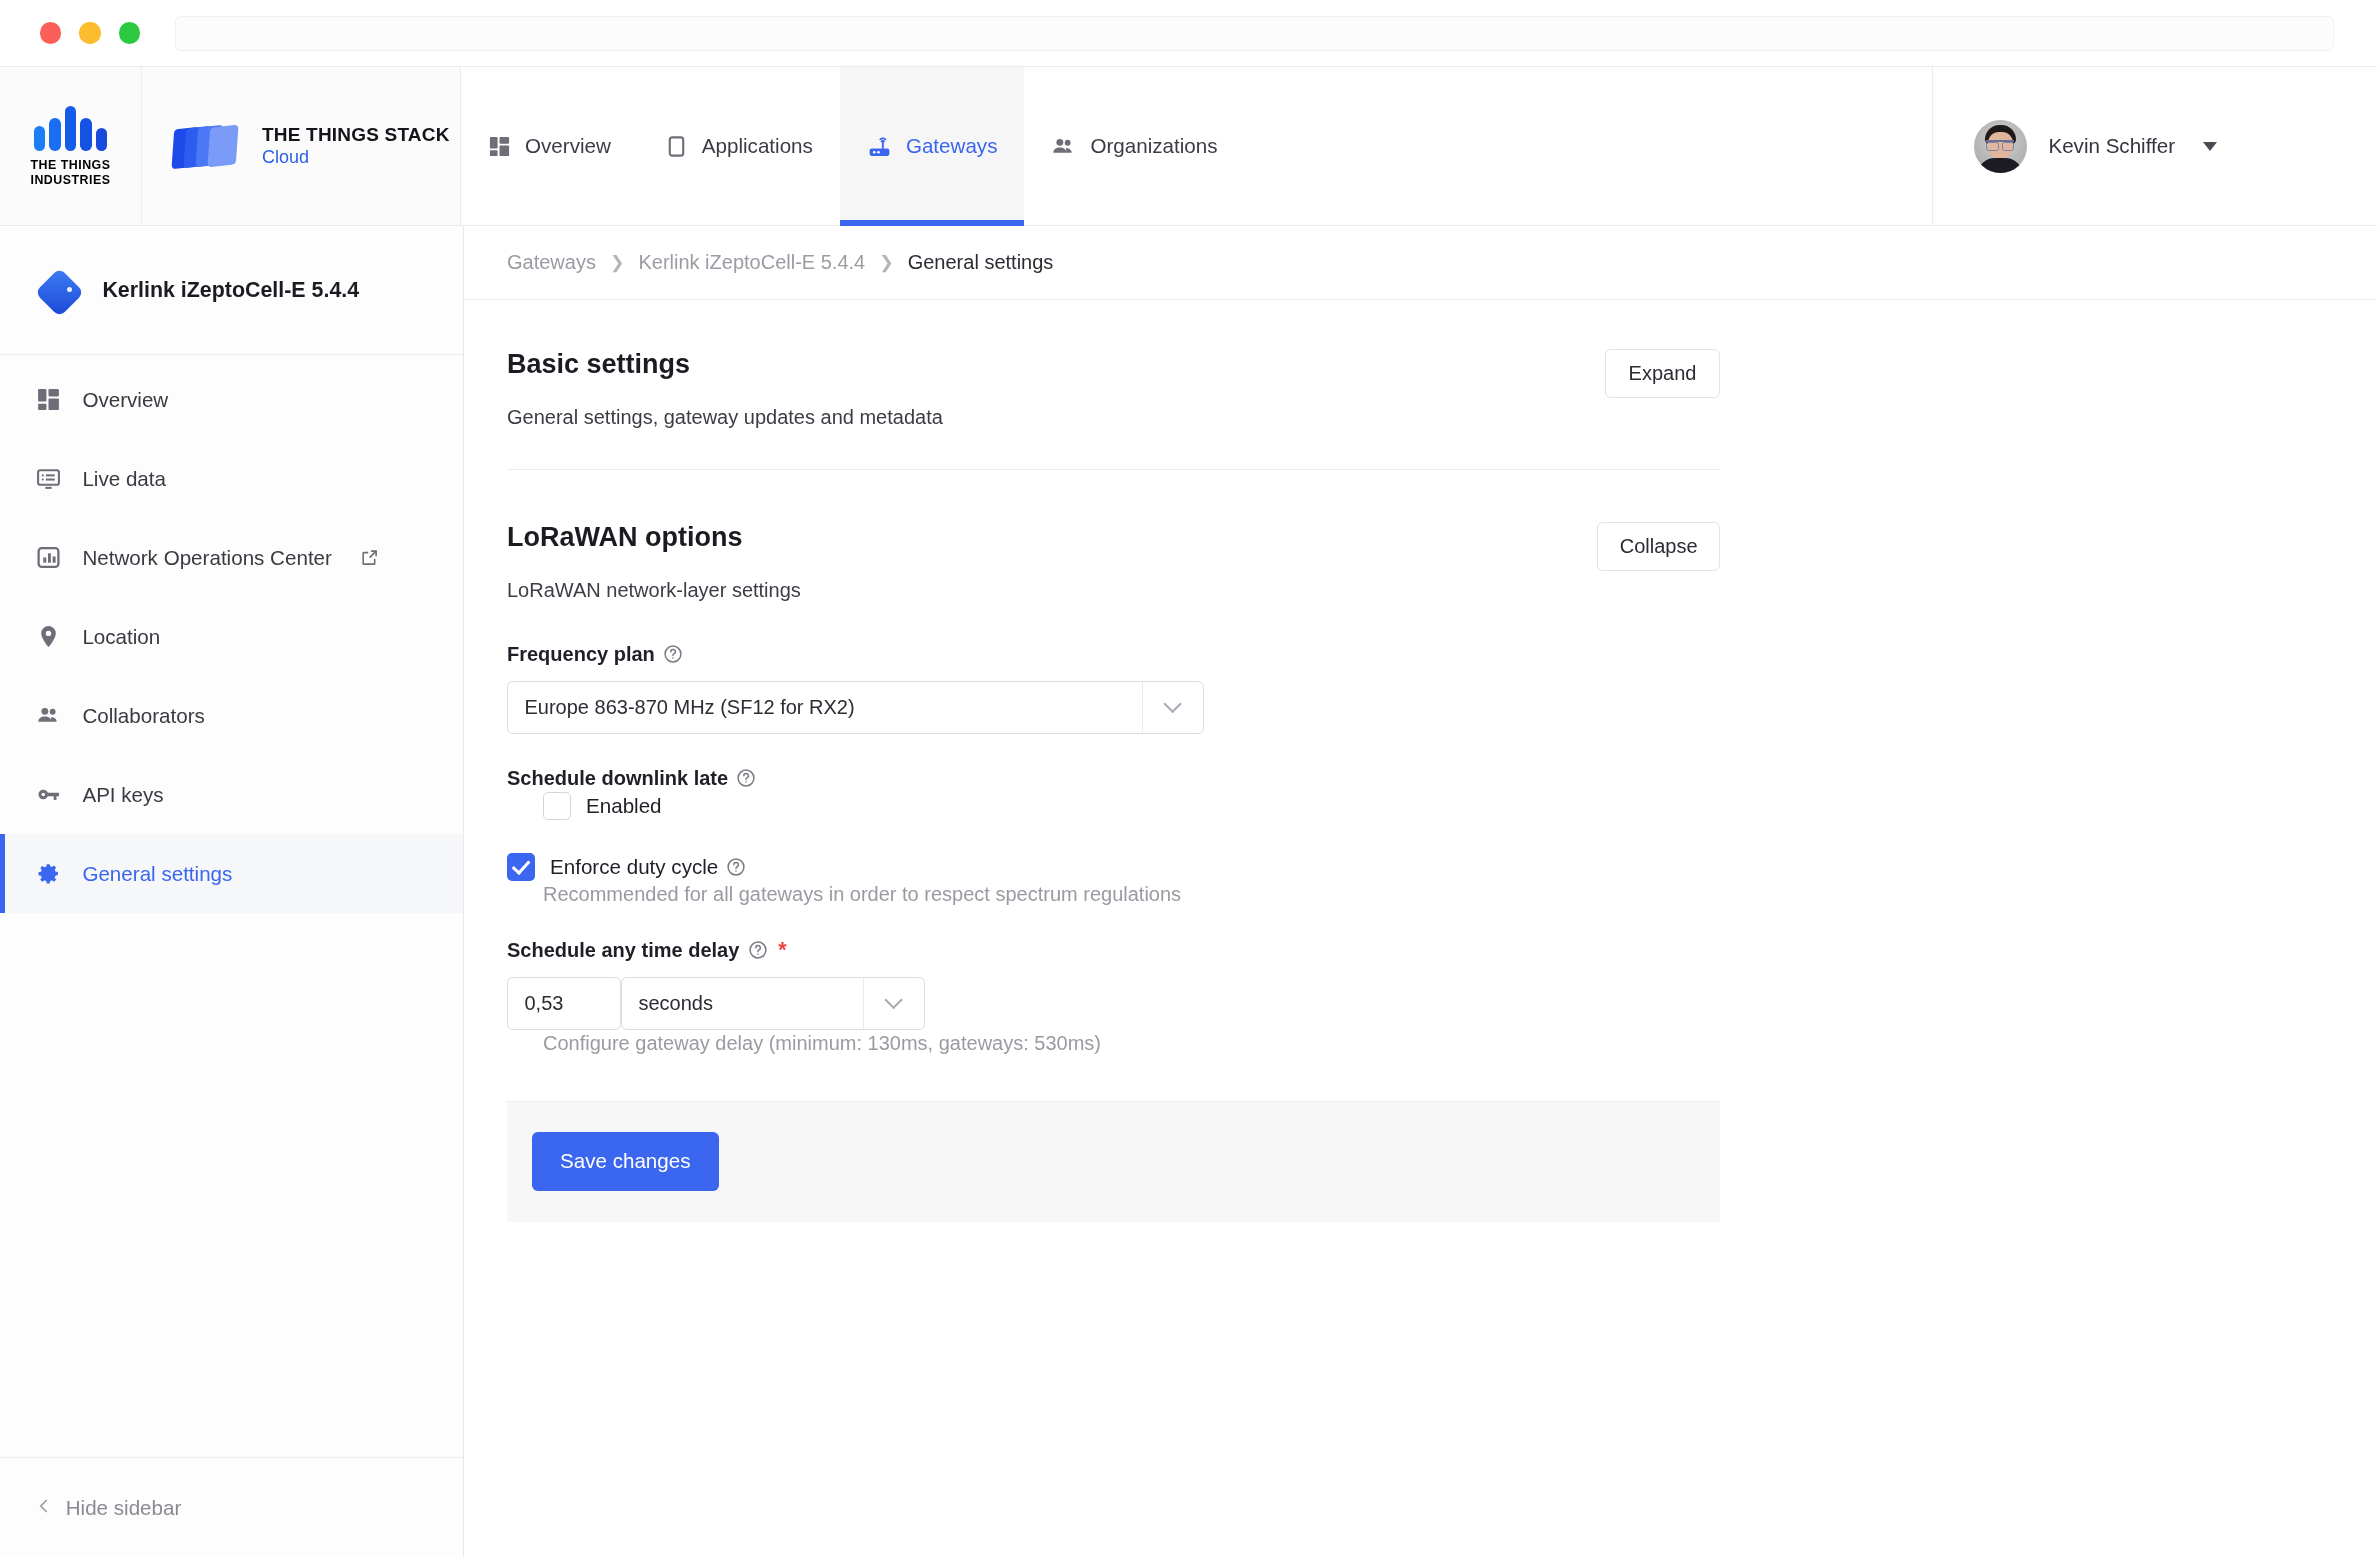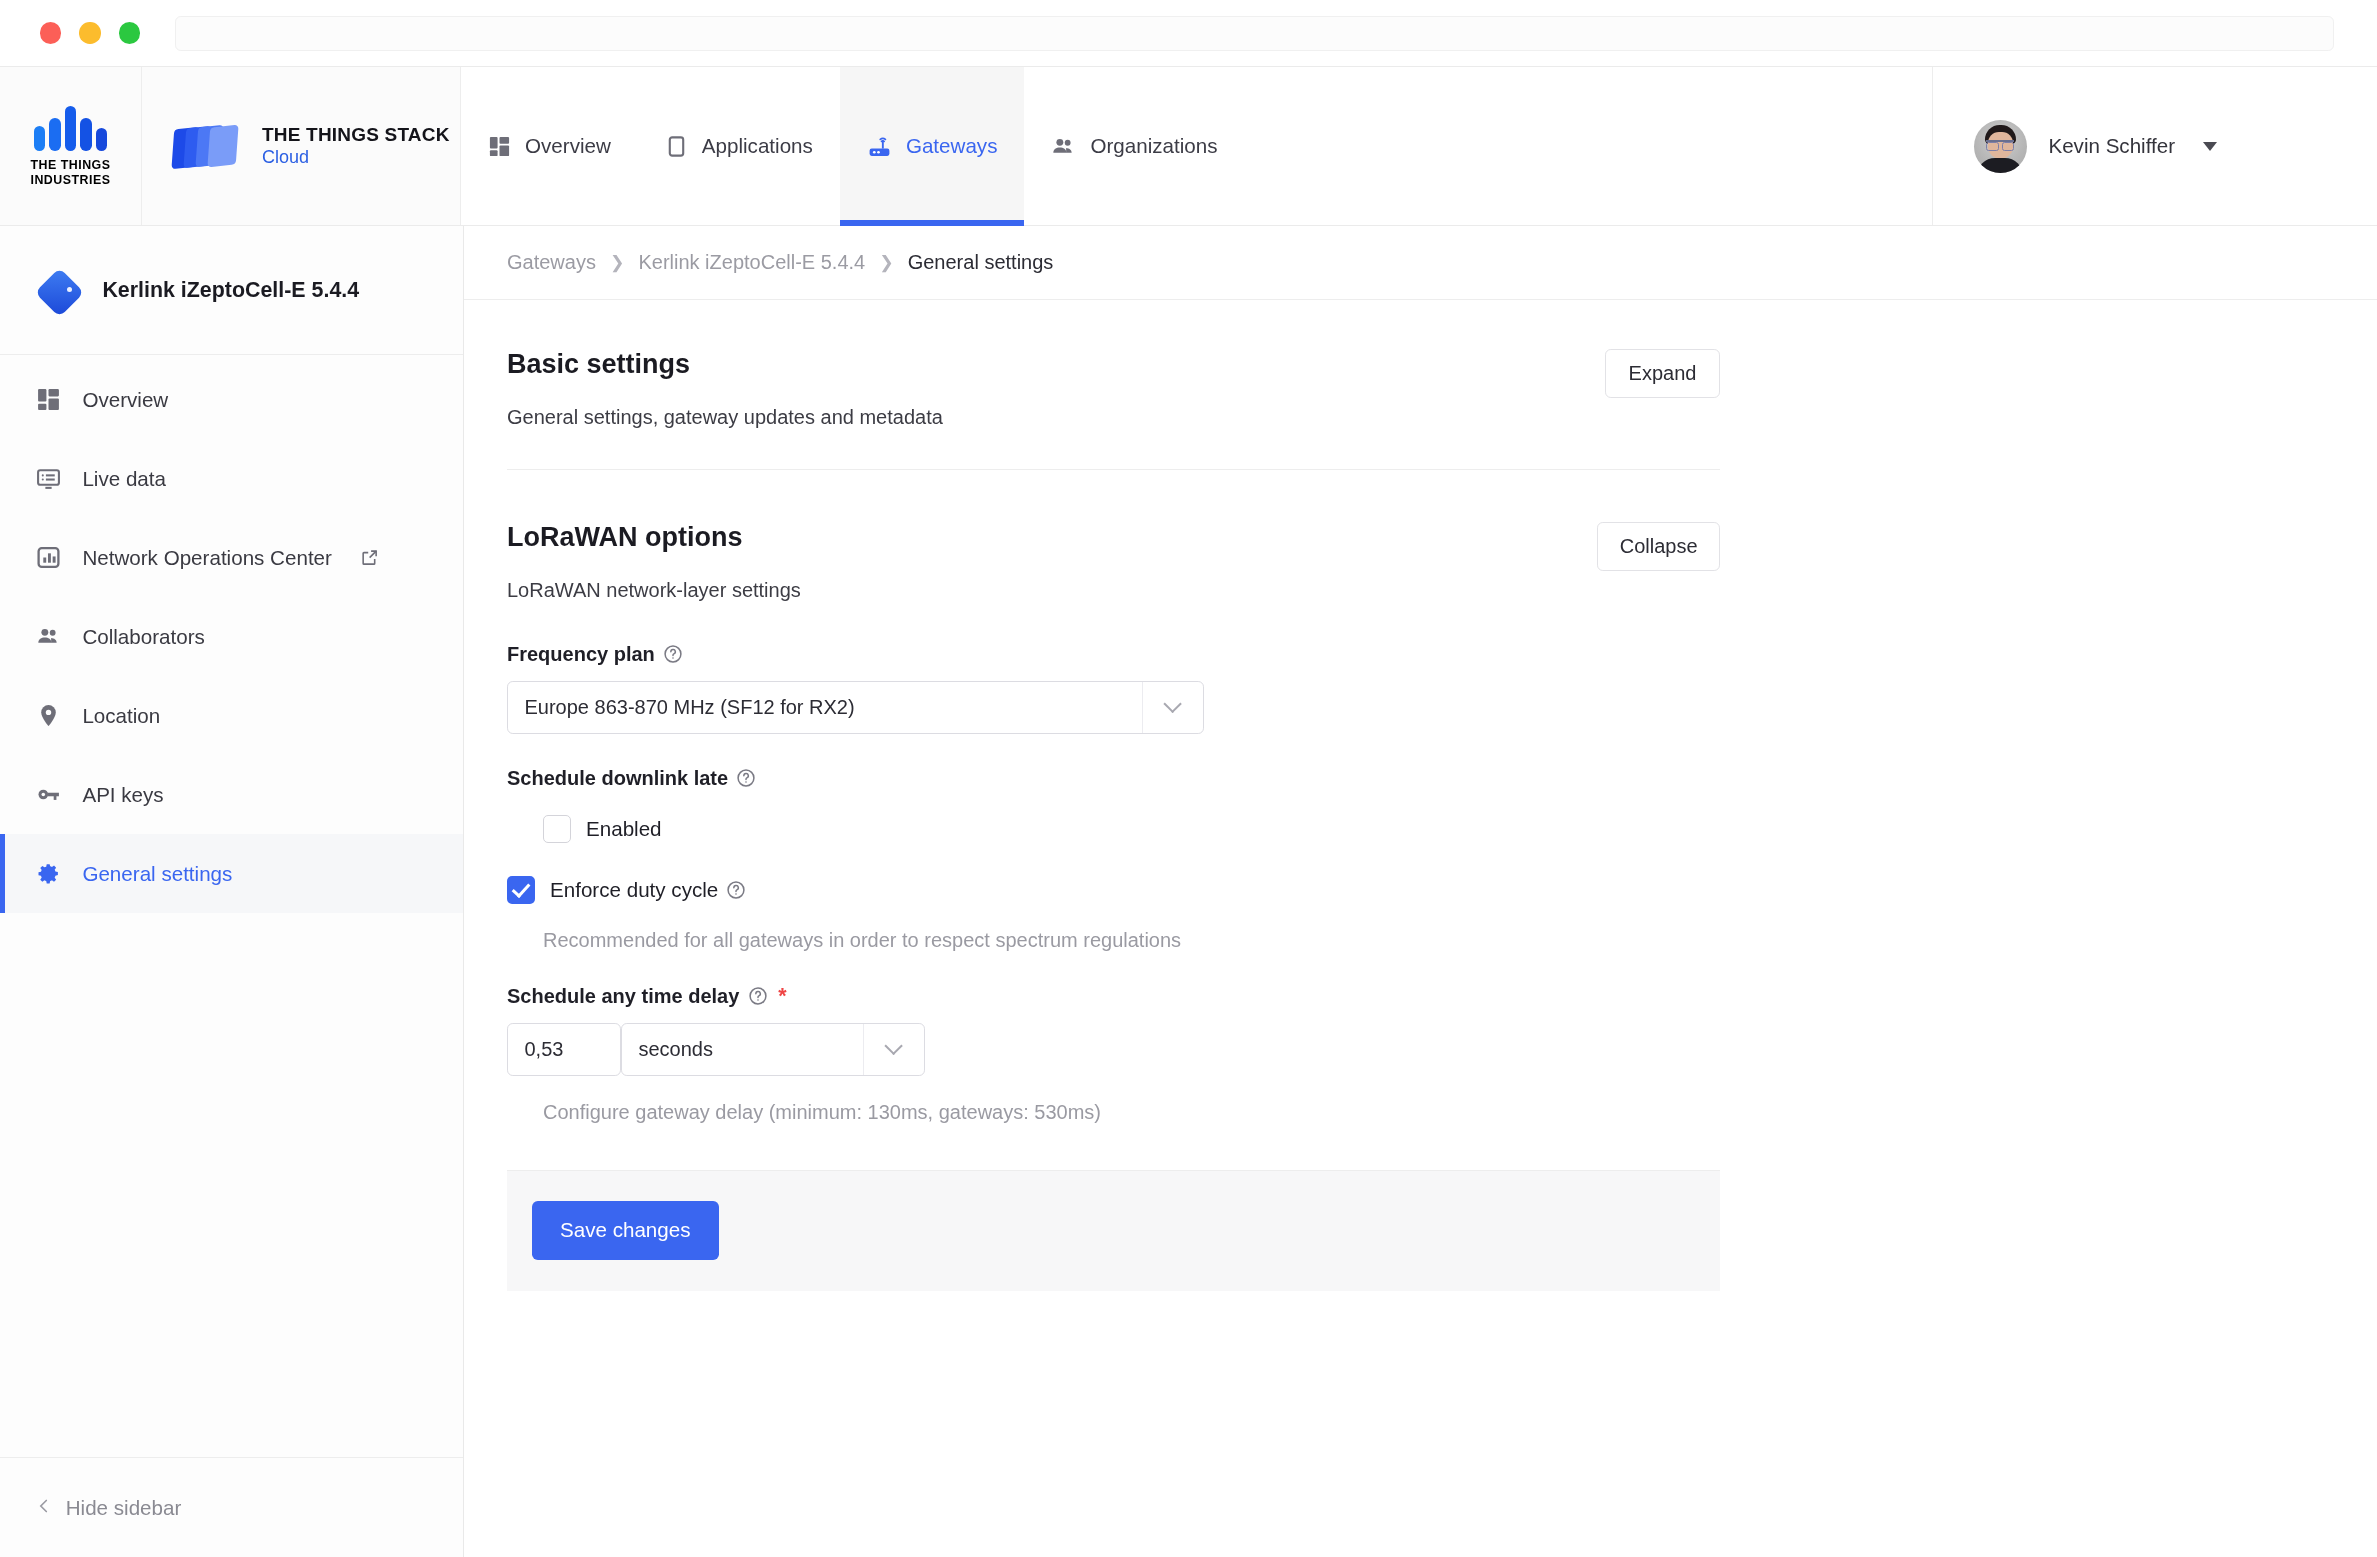--- a/index.html
+++ b/index.html
@@ -207,21 +207,21 @@
   .save-bar {
     margin-top: 46px; width: 1213px; background: #f7f7f8;
     border-top: 0.8px solid #ededed; padding: 30px 0 31px 25px;
   }
   .save-btn {
     height: 59px; padding: 0 28px; background: #3a66f0; border: 0; border-radius: 5.8px;
     color: #fff; font-size: 20.6px; cursor: pointer;
     font-family: "Liberation Sans", sans-serif;
   }
   .mt64 { margin-top: 53px; }
-  .mt14 { margin-top: 25px; padding-left: 36px; }
+  .mt14 { margin-top: 2px; padding-left: 36px; }
   .mt40 { margin-top: 33px; }
   .mt50 { margin-top: 41px; }
 </style>
 </head>
 <body>
 
 <div class="browser-chrome">
   <div class="traffic-lights">
     <span class="tl red"></span>
     <span class="tl yellow"></span>
@@ -376,37 +376,37 @@
             <path d="M14 3h7v7"></path>
               <path d="M21 3l-9 9"></path>
             <path d="M19 14v6a1 1 0 0 1-1 1H4a1 1 0 0 1-1-1V6a1 1 0 0 1 1-1h6"></path>
           </svg>
         </span>
       </div>
 
       <div class="side-item">
         <span>
           <svg width="25" height="25" viewBox="0 0 24 24" fill="#6e6e78">
+            <path d="M12 2a7 7 0 0 0-7 7c0 5 7 13 7 13s7-8 7-13a7 7 0 0 0-7-7z"></path>
+            <circle cx="12" cy="9" r="2.6" fill="#fdfdfd"></circle>
+          </svg>
+        </span>
+        <span>Location</span>
+      </div>
+
+      <div class="side-item">
+        <span>
+          <svg width="25" height="25" viewBox="0 0 24 24" fill="#6e6e78">
             <circle cx="8.5" cy="8" r="3.3"></circle>
               <circle cx="16" cy="8.4" r="2.8"></circle>
             <path d="M2.2 18c0-3.3 2.9-5 6.3-5s6.3 1.7 6.3 5z"></path>
             <path d="M14.5 13.4c3 .2 5.3 1.8 5.3 4.6h-5.3z"></path>
           </svg>
         </span>
         <span>Collaborators</span>
-      </div>
-
-      <div class="side-item">
-        <span>
-          <svg width="25" height="25" viewBox="0 0 24 24" fill="#6e6e78">
-            <path d="M12 2a7 7 0 0 0-7 7c0 5 7 13 7 13s7-8 7-13a7 7 0 0 0-7-7z"></path>
-            <circle cx="12" cy="9" r="2.6" fill="#fdfdfd"></circle>
-          </svg>
-        </span>
-        <span>Location</span>
       </div>
 
       <div class="side-item">
         <span>
           <svg width="25" height="25" viewBox="0 0 24 24" fill="#6e6e78">
             <circle cx="7" cy="12" r="4.6"></circle>
               <circle cx="7" cy="12" r="1.7" fill="#fdfdfd"></circle>
             <rect x="11" y="10.3" width="11" height="3.4"></rect>
             <rect x="17" y="13.2" width="2.6" height="4"></rect>
           </svg>

